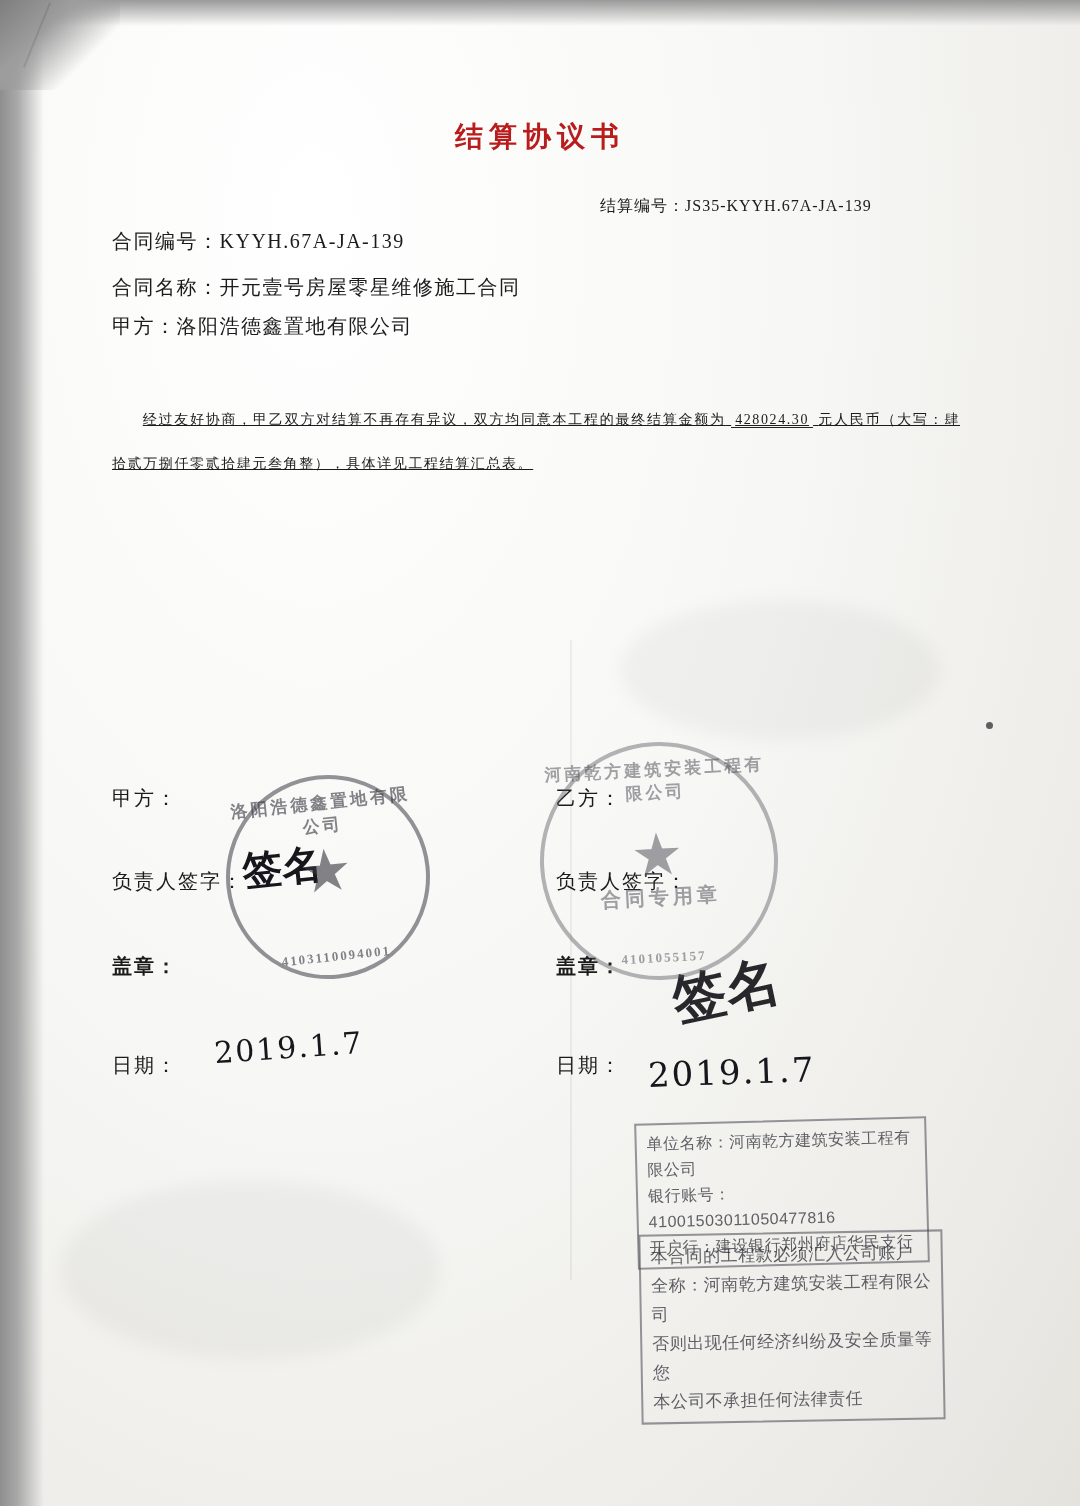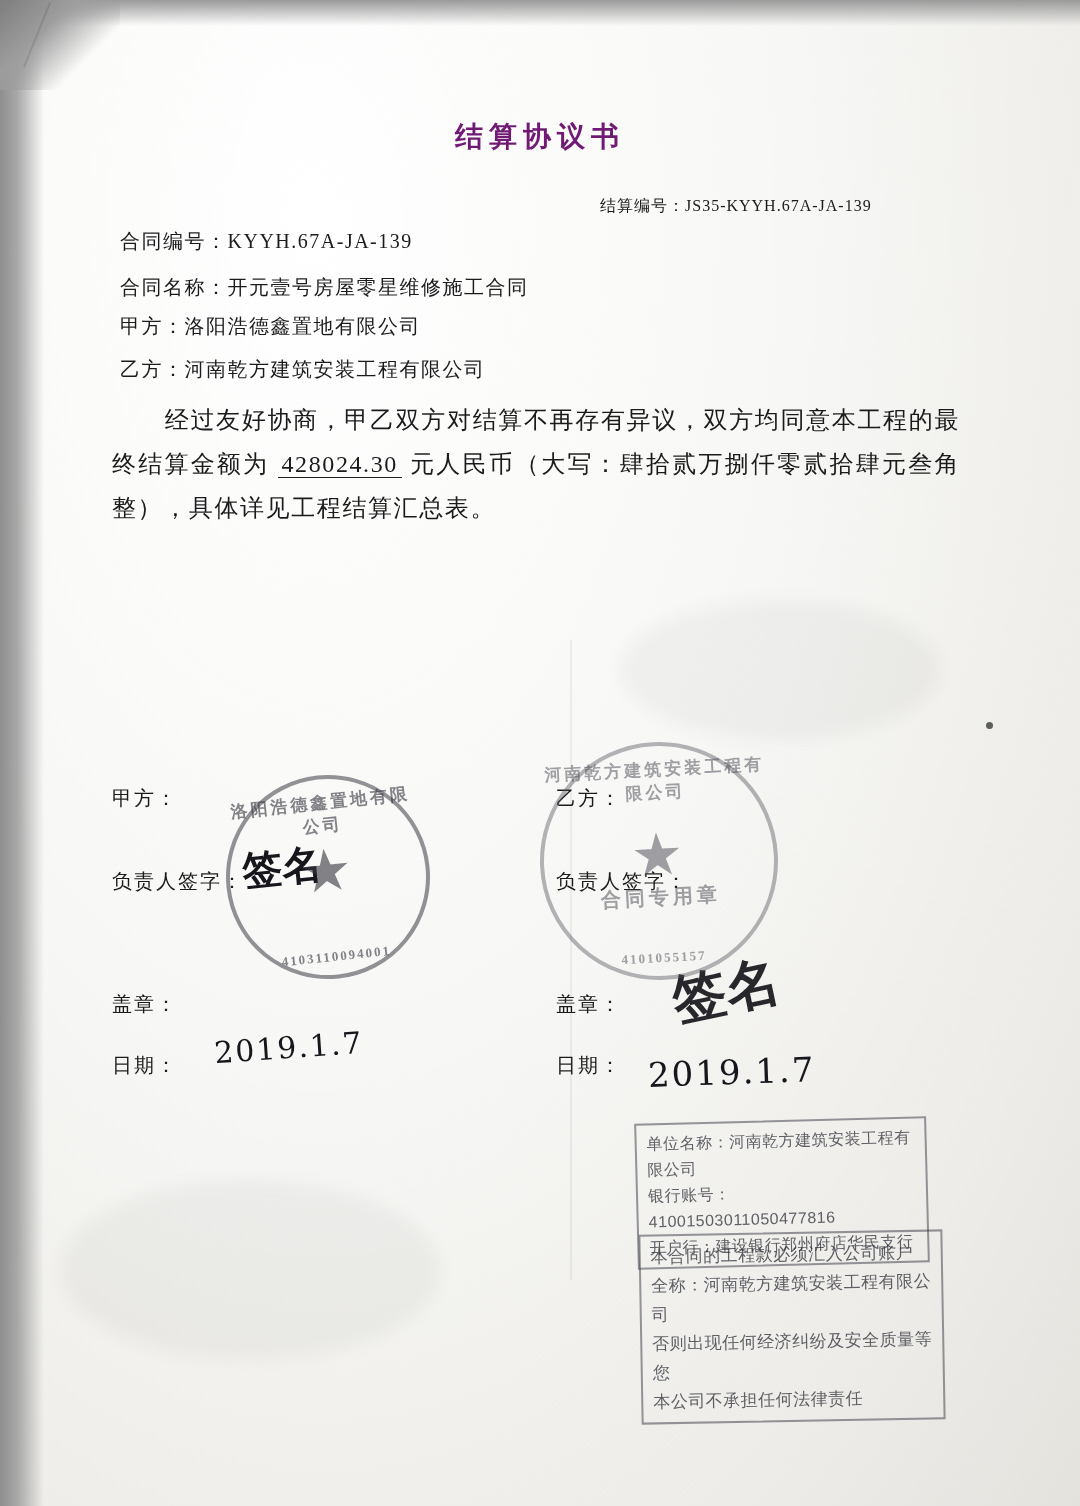--- a/index.html
+++ b/index.html
@@ -59,69 +59,70 @@
   }
   .doc-title {
     position: absolute;
     top: 118px;
     left: 0;
     width: 1080px;
     text-align: center;
     font-size: 28px;
     letter-spacing: 6px;
     font-weight: 700;
-    color: #701a75;
+    color: #b91c1c;
   }
   .settle-no {
     position: absolute;
     top: 196px;
     left: 600px;
     font-size: 16px;
     letter-spacing: 1px;
   }
   .field {
     position: absolute;
-    left: 120px;
+    left: 112px;
     font-size: 20px;
     letter-spacing: 1.5px;
     text-align: center;
   }
   .f1 { top: 228px; }
   .f2 { top: 274px; }
   .f3 { top: 313px; }
   .f4 { top: 356px; }
 
   .para {
     position: absolute;
     left: 112px;
     width: 848px;
-    font-size: 24px;
+    font-size: 14px;
     line-height: 44px;
     letter-spacing: 1.6px;
     text-align: justify;
     text-indent: 2.2em;
+    text-decoration: underline;
   }
   .p1 { top: 398px; }
   .p2 { top: 524px; }
 
   .amount-underline {
     border-bottom: 1.5px solid #222;
     padding: 0 4px;
   }
 
   .sig-label {
     position: absolute;
     font-size: 20px;
     letter-spacing: 2px;
   }
   .col-a { left: 112px; }
   .col-b { left: 556px; }
   .r1 { top: 785px; }
   .r2 { top: 868px; }
-  .r3 { top: 991px; }
+  .r3 { top: 953px; font-weight: bold; }
   .r4 { top: 1052px; }
 
   
   .hand {
     position: absolute;
     font-family: "DejaVu Serif", serif;
     color: #16161c;
   }
   .hand-date-a {
     top: 1030px; left: 214px;
@@ -250,23 +251,20 @@
 
     <div class="field f1">
       <span>合同编号：</span><span>KYYH.67A-JA-139</span>
     </div>
     <div class="field f2">
       <span>合同名称：</span><span>开元壹号房屋零星维修施工合同</span>
     </div>
     <div class="field f3">
       <span>甲方：</span><span>洛阳浩德鑫置地有限公司</span>
     </div>
-    <div class="field f4">
-      <span>乙方：</span><span>河南乾方建筑安装工程有限公司</span>
-    </div>
 
     <div class="para p1">
       <span>经过友好协商，甲乙双方对结算不再存有异议，双方均同意本工程的最终结算金额为</span>
       <span class="amount-underline">428024.30</span>
       <span>元人民币（大写：肆拾贰万捌仟零贰拾肆元叁角整），具体详见工程结算汇总表。</span>
     </div>
 
 
     <div class="sig-label col-a r1">甲方：</div>
     <div class="sig-label col-a r2">负责人签字：</div>

